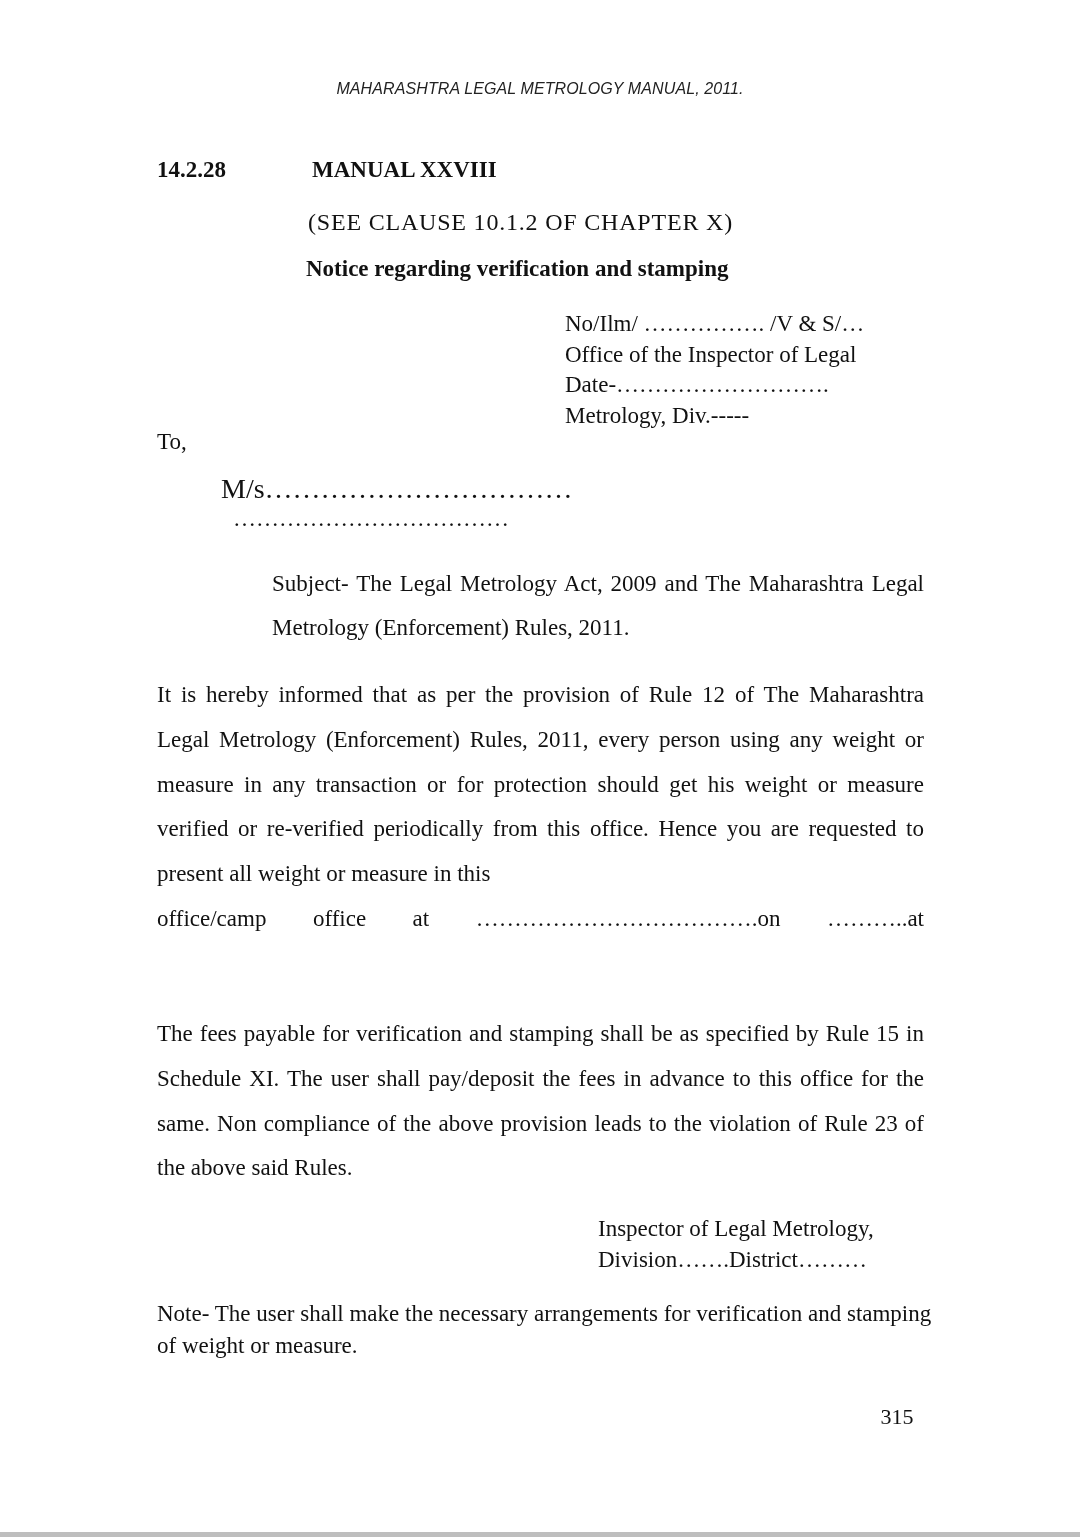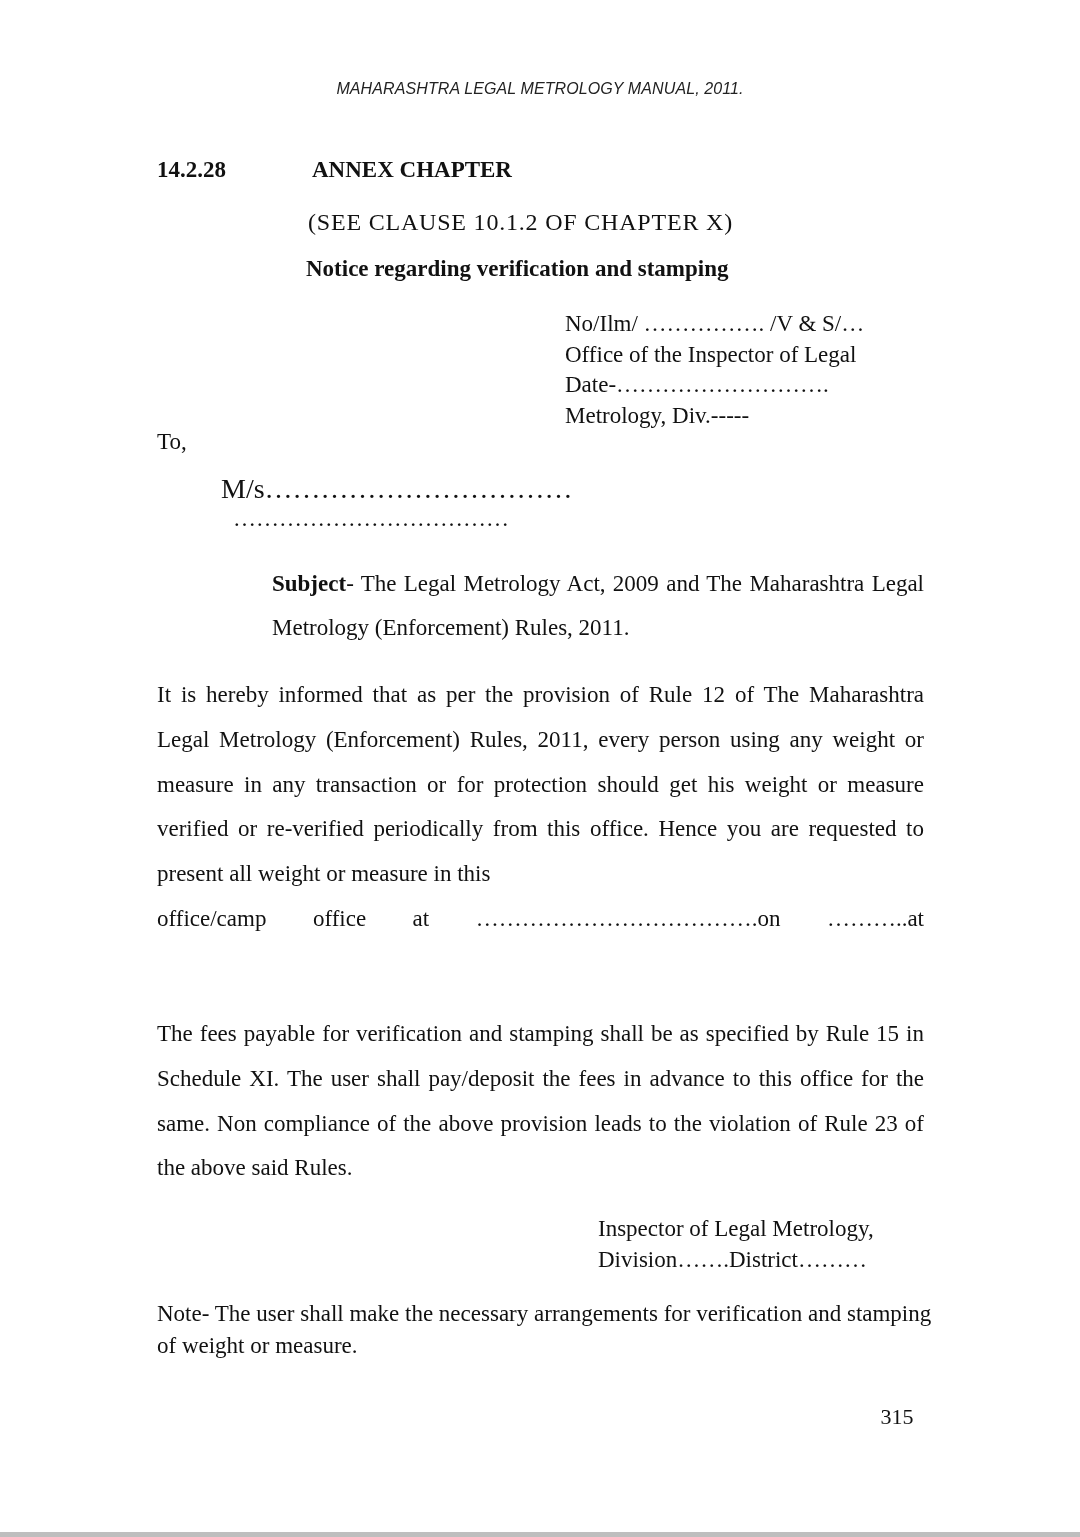--- a/index.html
+++ b/index.html
@@ -31,30 +31,30 @@
     text-align: justify;
   }
   .para1 { top: 673px; }
   .para2 { top: 1012px; }
   .sign-block { top: 1214px; left: 598px; font-size: 23px; line-height: 30.5px; }
   .note {
     top: 1298px; left: 157px; width: 780px; font-size: 23px; line-height: 31.5px;
   }
   .page-number { top: 1404px; left: 870px; width: 54px; text-align: center; font-size: 22px; }
   .bottom-bar { top: 1532px; left: 0; width: 1080px; height: 5px; background: #bebebe; }
-  .bold { font-weight: bold; margin-top: 36px; }
+  .bold { font-weight: normal; margin-top: 36px; }
   .spread { display: block; text-align: justify; text-align-last: justify; }
 </style>
 </head>
 <body>
 
 <p class="abs running-header">MAHARASHTRA LEGAL METROLOGY MANUAL, 2011.</p>
 
 <p class="abs sec-num">14.2.28</p>
-<p class="abs annex-title">ANNEX CHAPTER</p>
+<p class="abs annex-title">MANUAL XXVIII</p>
 <p class="abs clause-ref">(SEE CLAUSE 10.1.2 OF CHAPTER X)</p>
 <p class="abs notice-title">Notice regarding verification and stamping</p>
 
 <div class="abs ref-block">
   <div>No/Ilm/ ……………. /V &amp; S/…</div>
   <div>Office of the Inspector of Legal</div>
   <div>Date-……………………….</div>
   <div>Metrology, Div.-----</div>
 </div>
 

